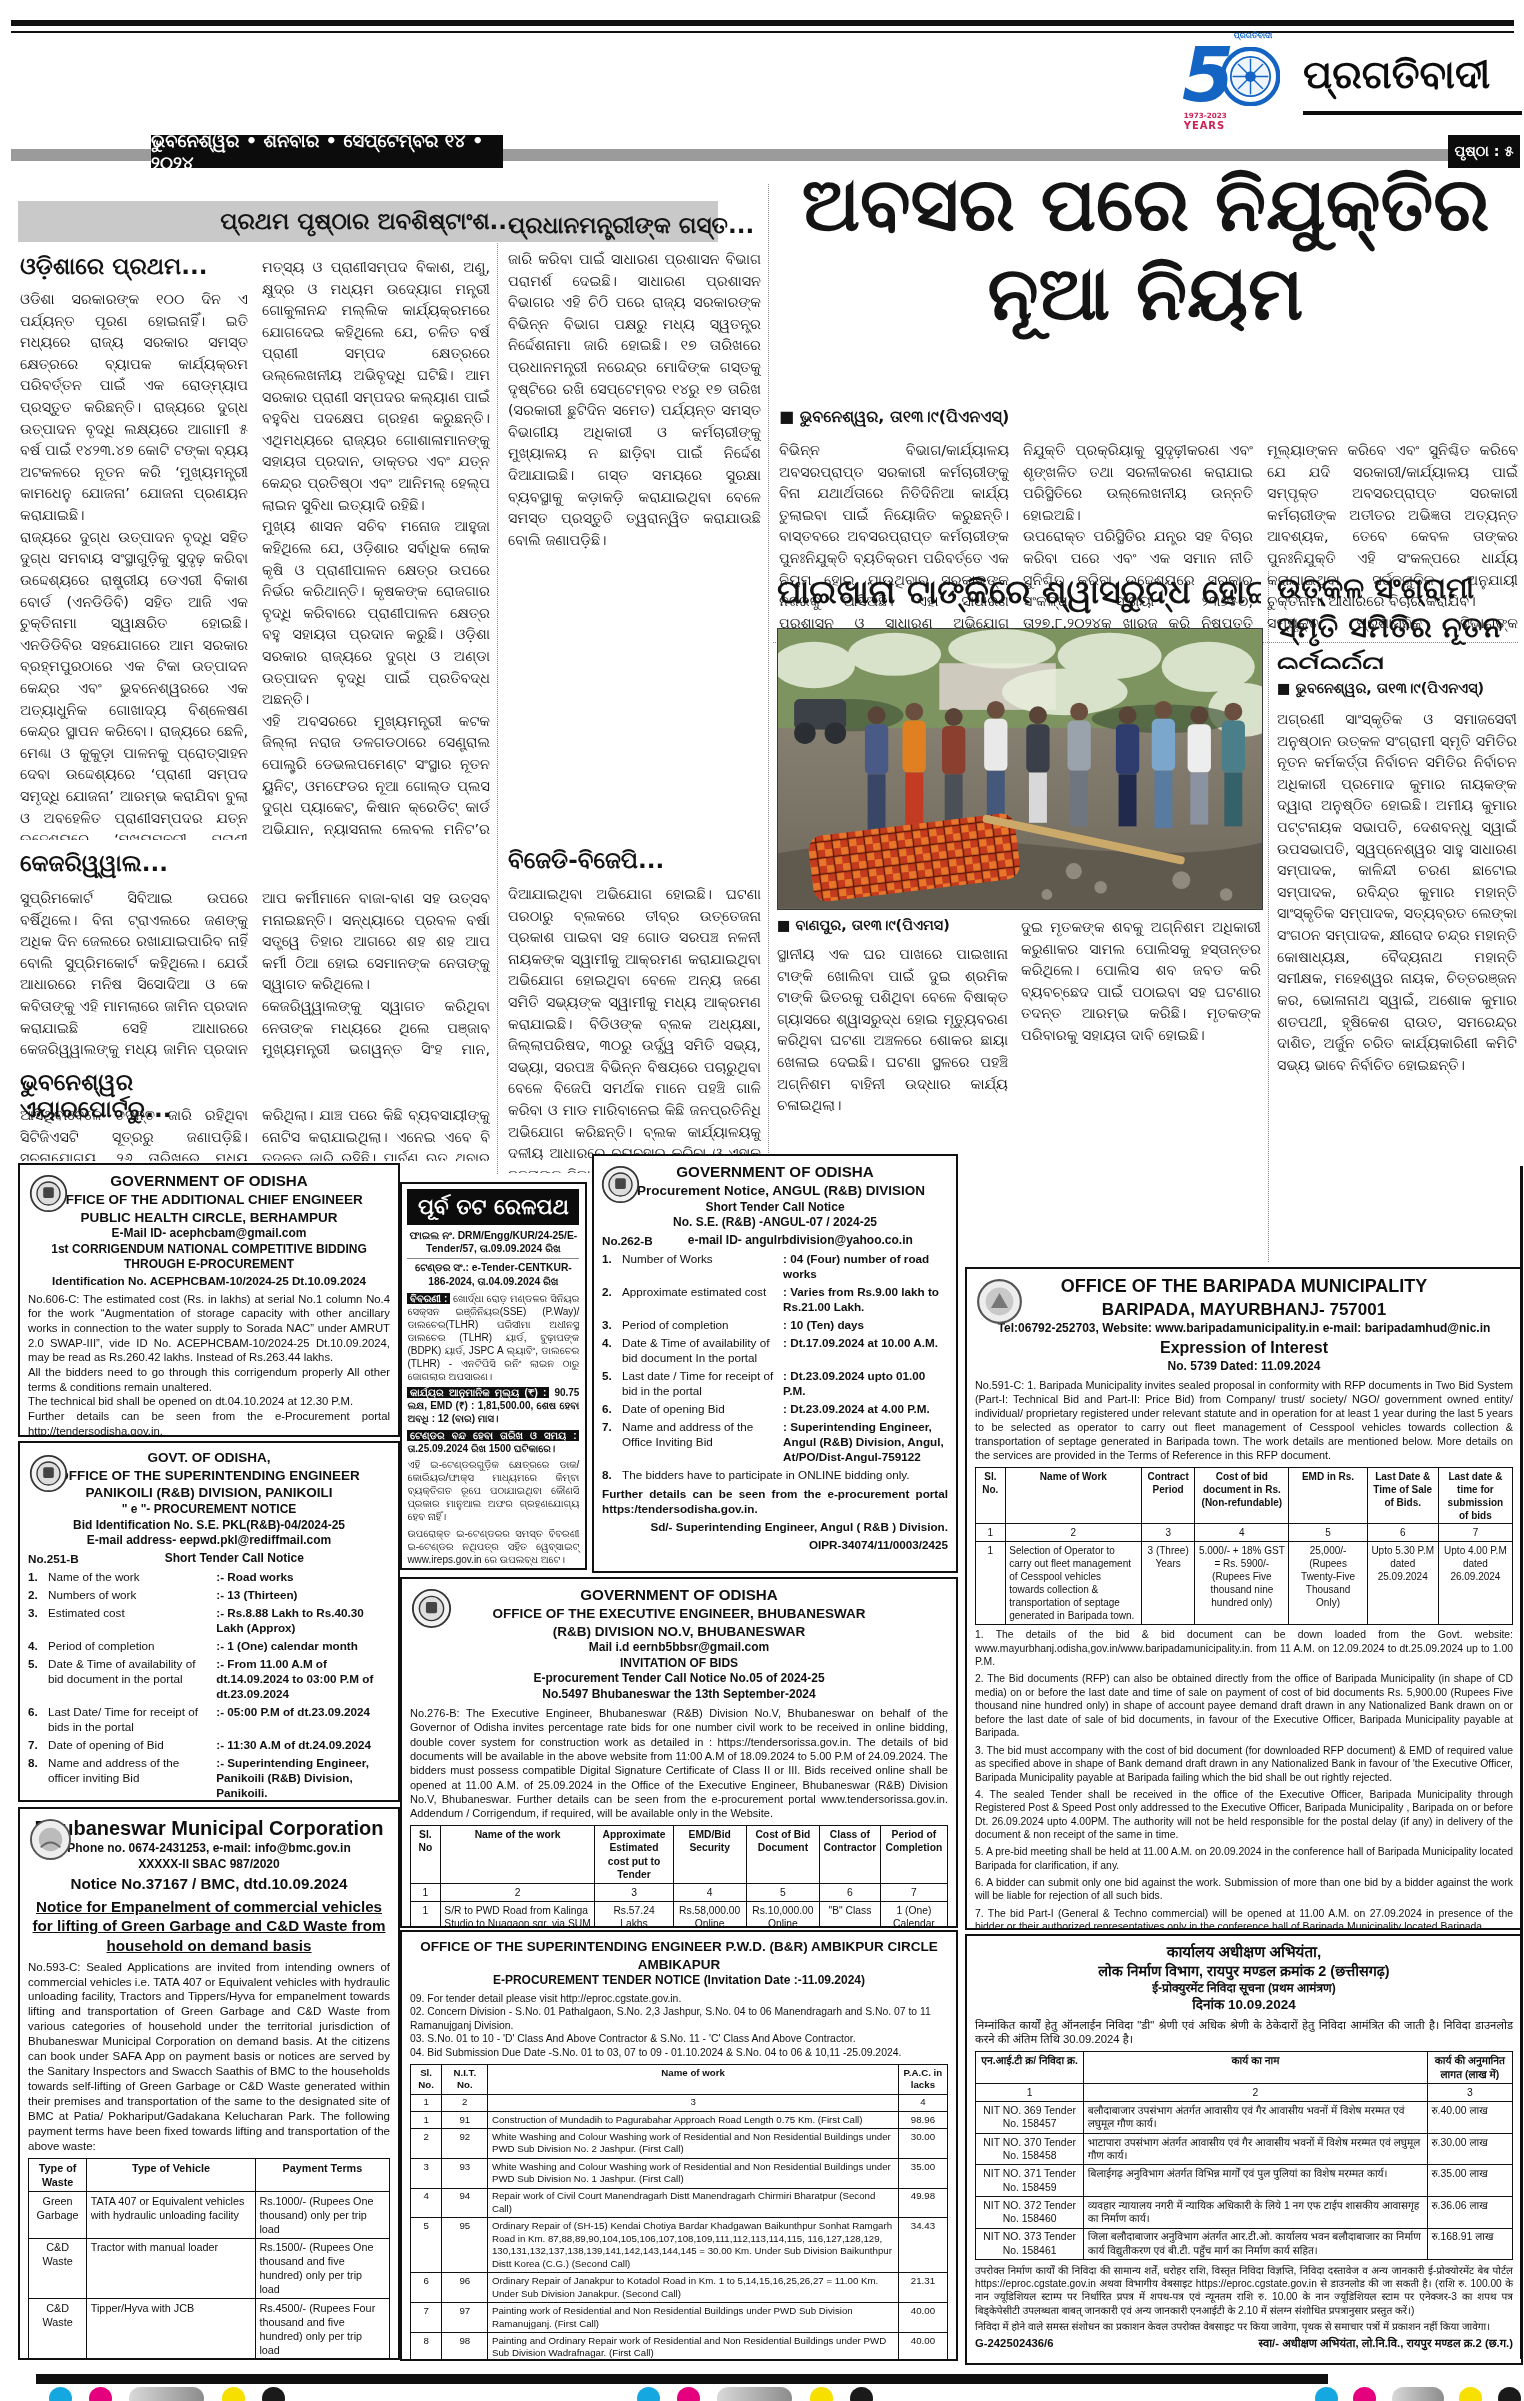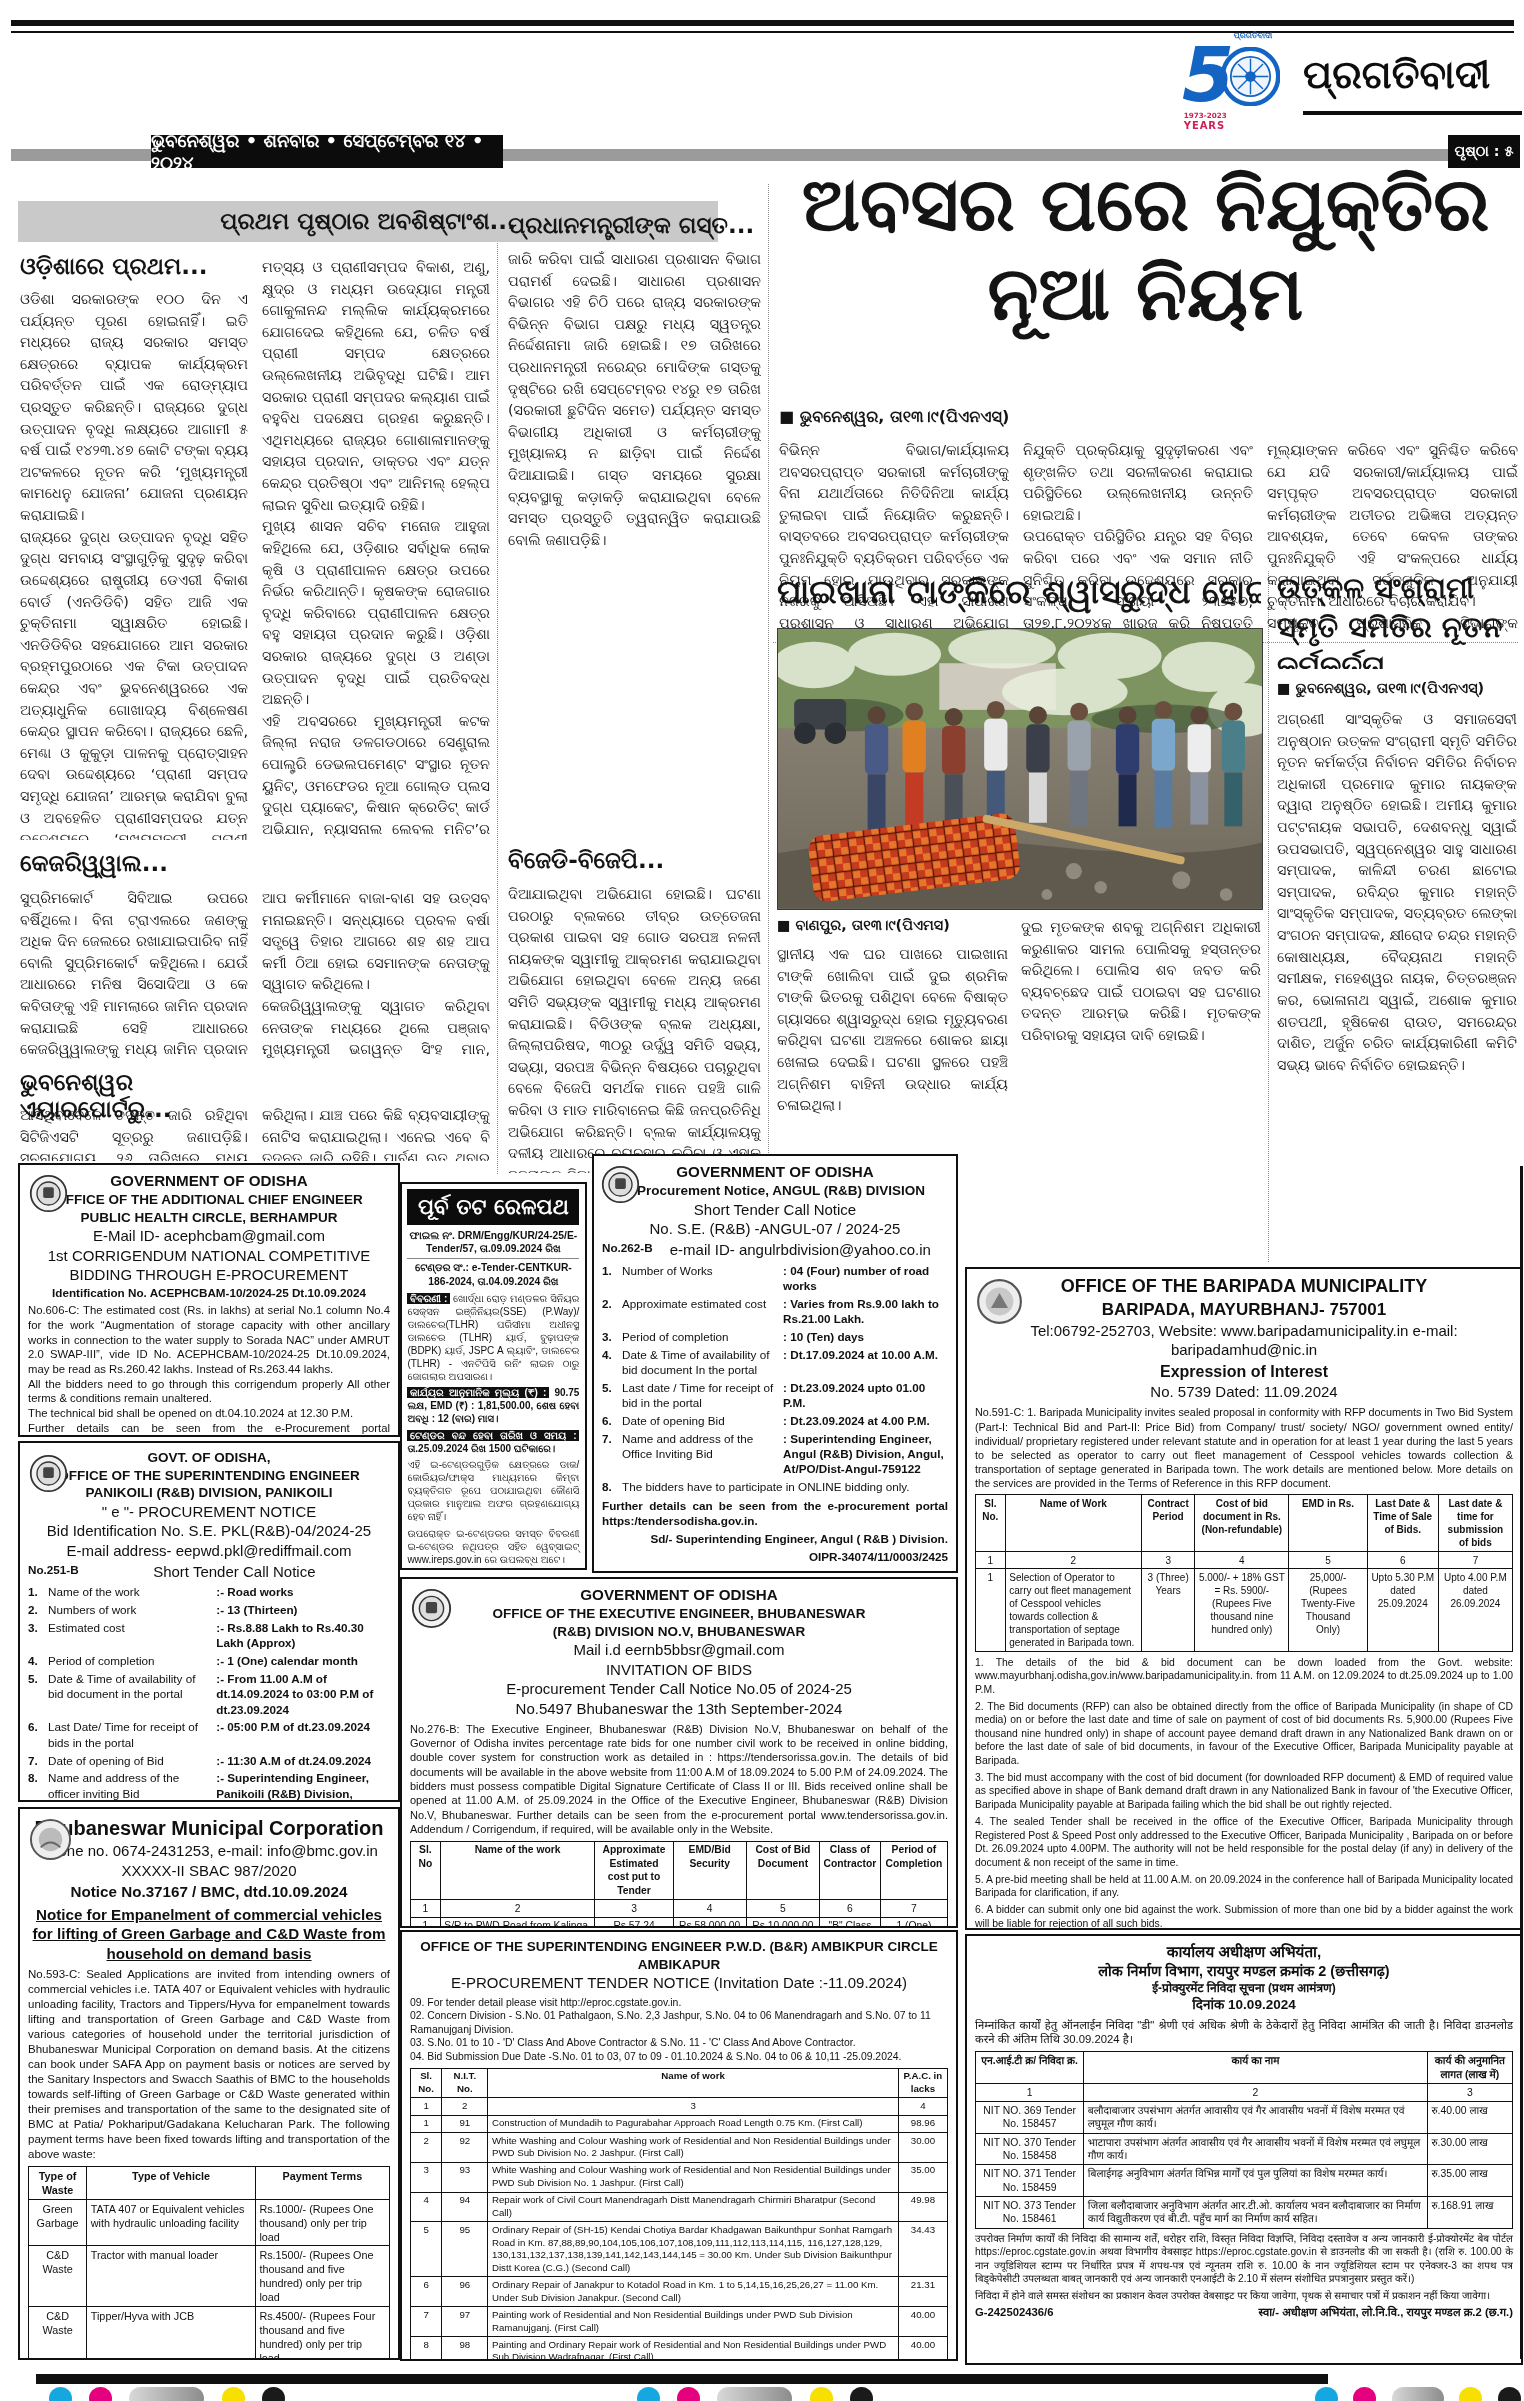--- a/index.html
+++ b/index.html
@@ -14,21 +14,21 @@
   .sec-chip{background:#0c0c0c;color:#fff;display:flex;align-items:center;justify-content:center;font-weight:700;}
   .graybox{background:#c9c9c9;display:flex;align-items:center;justify-content:center;font-weight:800;font-size:23px;}
   .dotted-v{border-left:1.8px dotted #8a8a8a;}
   .dotted-h{border-top:1.8px dotted #8a8a8a;}
   
   .nbox{position:absolute;border:2.7px solid #101010;background:#fff;color:#101010;
         font-family:"Liberation Sans",sans-serif;font-size:11.7px;line-height:1.3;padding:6.3px 8px;overflow:hidden;}
   .nb-c{text-align:center;font-weight:700;}
   .nb-t1{font-size:15.2px;font-weight:800;}
   .nb-t2{font-size:13.5px;font-weight:800;}
-  .nb-t3{font-size:15px;font-weight:400;}
+  .nb-t3{font-size:12px;font-weight:700;}
   .nb-p{text-align:justify;margin-top:3.6px;white-space:pre-line;}
   .nb-sign{text-align:right;font-weight:800;margin-top:2.7px;}
   .ntab{border-collapse:collapse;width:100%;margin-top:4.5px;font-size:10.8px;}
   .ntab th,.ntab td{border:1.3px solid #101010;padding:1.8px 3.6px;vertical-align:top;}
   .ntab th{font-weight:700;text-align:center;}
   .num-td{text-align:center;}
   .nitem{display:flex;margin-top:2.7px;}
   .n-no{width:20px;flex:none;font-weight:600;}
   .n-lab{width:45%;flex:none;}
   .n-val{flex:1;padding-left:5.4px;font-weight:600;}
@@ -591,20 +591,25 @@
             <td class="num-td">NIT NO. 370 Tender No. 158458</td>
             <td>भाटापारा उपसंभाग अंतर्गत आवासीय एवं गैर आवासीय भवनों में विशेष मरम्मत एवं लघुमूल गौण कार्य।</td>
             <td>रु.30.00 लाख</td>
           </tr>
       <tr>
             <td class="num-td">NIT NO. 371 Tender No. 158459</td>
             <td>बिलाईगढ़ अनुविभाग अंतर्गत विभिन्न मार्गों एवं पुल पुलियां का विशेष मरम्मत कार्य।</td>
             <td>रु.35.00 लाख</td>
           </tr>
       <tr>
+            <td class="num-td">NIT NO. 372 Tender No. 158460</td>
+            <td>व्यवहार न्यायालय नगरी में न्यायिक अधिकारी के लिये 1 नग एफ टाईप शासकीय आवासगृह का निर्माण कार्य।</td>
+            <td>रु.36.06 लाख</td>
+          </tr>
+      <tr>
             <td class="num-td">NIT NO. 373 Tender No. 158461</td>
             <td>जिला बलौदाबाजार अनुविभाग अंतर्गत आर.टी.ओ. कार्यालय भवन बलौदाबाजार का निर्माण कार्य विद्युतीकरण एवं बी.टी. पहुँच मार्ग का निर्माण कार्य सहित।</td>
             <td>रु.168.91 लाख</td>
           </tr>
     </tbody>
       </table>
     <div class="nb-p" style="font-size:10.2px">उपरोक्त निर्माण कार्यों की निविदा की सामान्य शर्तें, धरोहर राशि, विस्तृत निविदा विज्ञप्ति, निविदा दस्तावेज व अन्य जानकारी ई-प्रोक्योरमेंट बेब पोर्टल https://eproc.cgstate.gov.in अथवा विभागीय वेबसाइट https://eproc.cgstate.gov.in से डाउनलोड की जा सकती है। (राशि रु. 100.00 के नान ज्यूडिशियल स्टाम्प पर निर्धारित प्रपत्र में शपथ-पत्र एवं न्यूनतम राशि रु. 10.00 के नान ज्यूडिशियल स्टाम पर एनेक्जर-3 का शपथ पत्र बिड्केपेसीटी उपलब्धता बाबत् जानकारी एवं अन्य जानकारी एनआईटी के 2.10 में संलग्न संशोधित प्रपत्रानुसार प्रस्तुत करें।)</div>
     <div class="nb-p" style="font-size:10.2px">निविदा में होने वाले समस्त संशोधन का प्रकाशन केवल उपरोक्त वेबसाइट पर किया जावेगा, पृथक से समाचार पत्रों में प्रकाशन नहीं किया जावेगा।</div>
     <div style="display:flex;justify-content:space-between;font-weight:800;margin-top:2.7px">
       <span>G-242502436/6</span>

